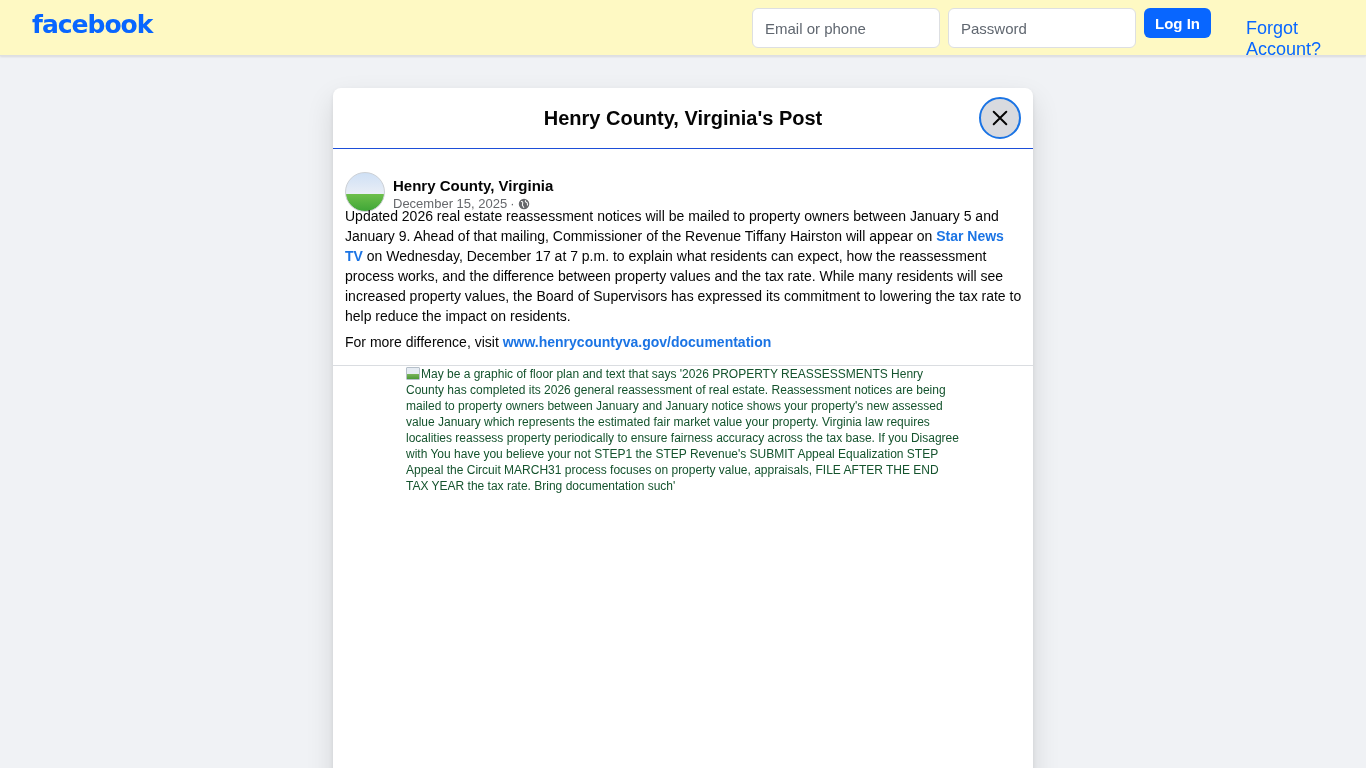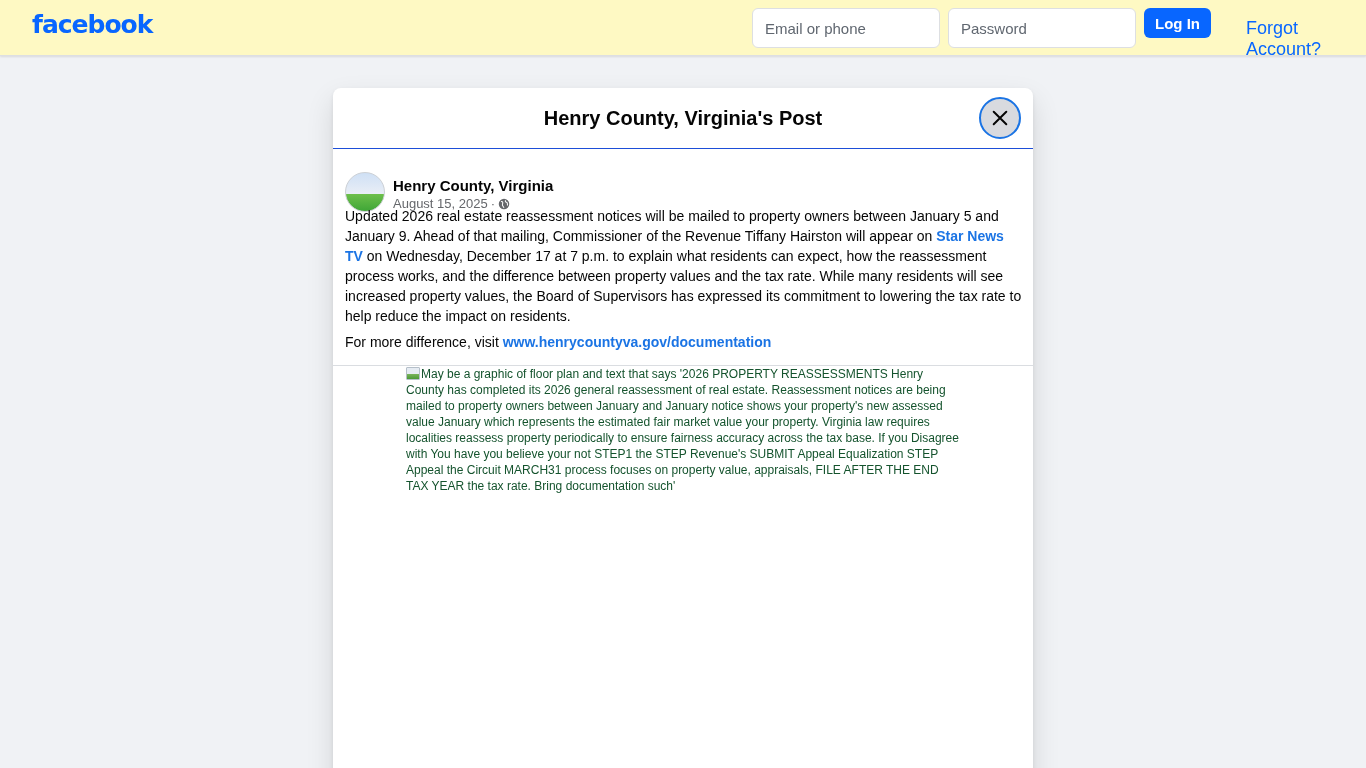--- a/index.html
+++ b/index.html
@@ -128,21 +128,21 @@
         <path d="M3 3 L17 17 M17 3 L3 17" stroke="#050505" stroke-width="2.2" stroke-linecap="round"></path>
       </svg>
     </div>
   </div>
 
   <div class="post-author">
     <div class="avatar"></div>
     <div class="author-info">
       <span class="author-name">Henry County, Virginia</span>
       <div class="post-meta">
-        <span>August 15, 2025</span>
+        <span>December 15, 2025</span>
         <span class="dot">·</span>
         <svg class="globe-icon" viewBox="0 0 16 16">
           <circle cx="8" cy="8" r="7" fill="#65676b"></circle>
           <path d="M4 5 C6 4 7 6 6 8 C5 10 7 11 8 13 M10 3 C9 5 11 6 12 6 C13 7 12 9 13 10" stroke="#fff" stroke-width="1.4" fill="none"></path>
         </svg>
       </div>
     </div>
   </div>
 
   <div class="post-body">

